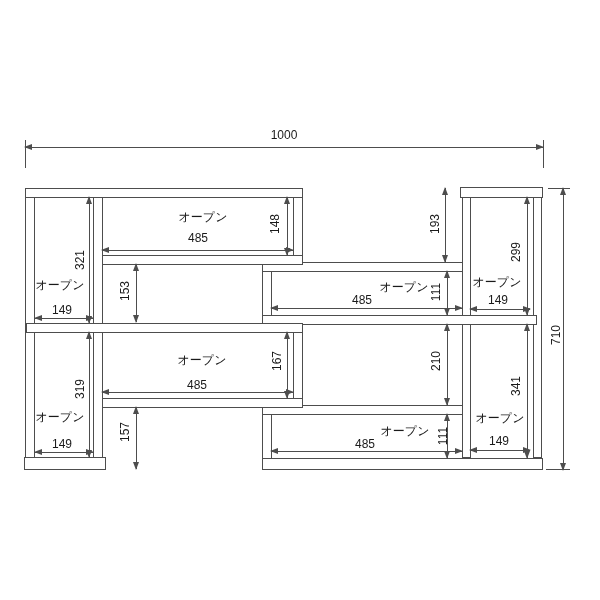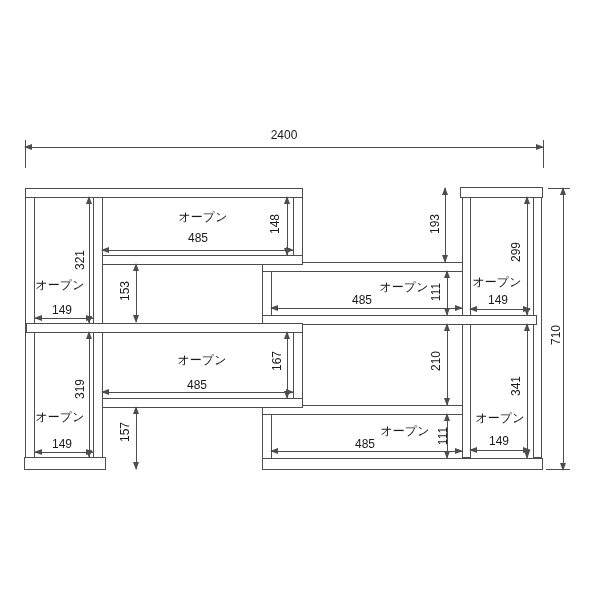--- a/index.html
+++ b/index.html
@@ -80,21 +80,21 @@
   <div class="dimv" style="left:89px;top:332px;height:125px;"></div>
   <div class="dimh" style="left:35px;top:452px;width:58px;"></div>
   <div class="dimv" style="left:136px;top:407px;height:62px;"></div>
   <div class="dimv" style="left:447px;top:324px;height:81px;"></div>
 
   <div class="dimh" style="left:271px;top:451px;width:191px;"></div>
   <div class="dimv" style="left:447px;top:414px;height:44px;"></div>
   <div class="dimh" style="left:470px;top:450px;width:60px;"></div>
   <div class="dimv" style="left:527px;top:324px;height:134px;"></div>
 
-  <div class="lbl" style="left:284px;top:135px;">2400</div>
+  <div class="lbl" style="left:284px;top:135px;">1000</div>
   <div class="lbl rot" style="left:556px;top:335px;">710</div>
 
   <div class="lbl" style="left:203px;top:217px;">オープン</div>
   <div class="lbl" style="left:198px;top:238px;">485</div>
   <div class="lbl rot" style="left:275px;top:224px;">148</div>
 
   <div class="lbl rot" style="left:80px;top:260px;">321</div>
   <div class="lbl" style="left:60px;top:285px;">オープン</div>
   <div class="lbl" style="left:62px;top:310px;">149</div>
 

